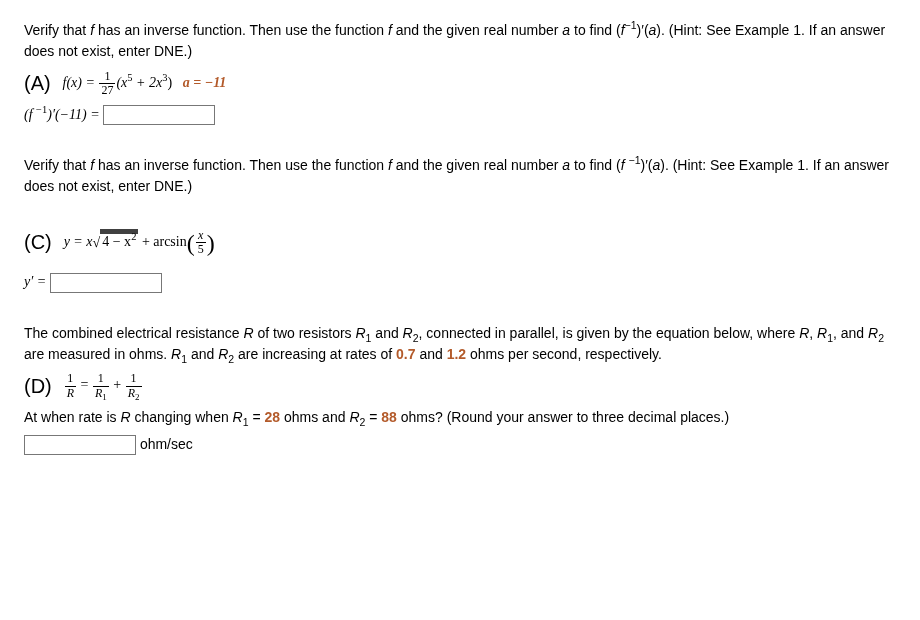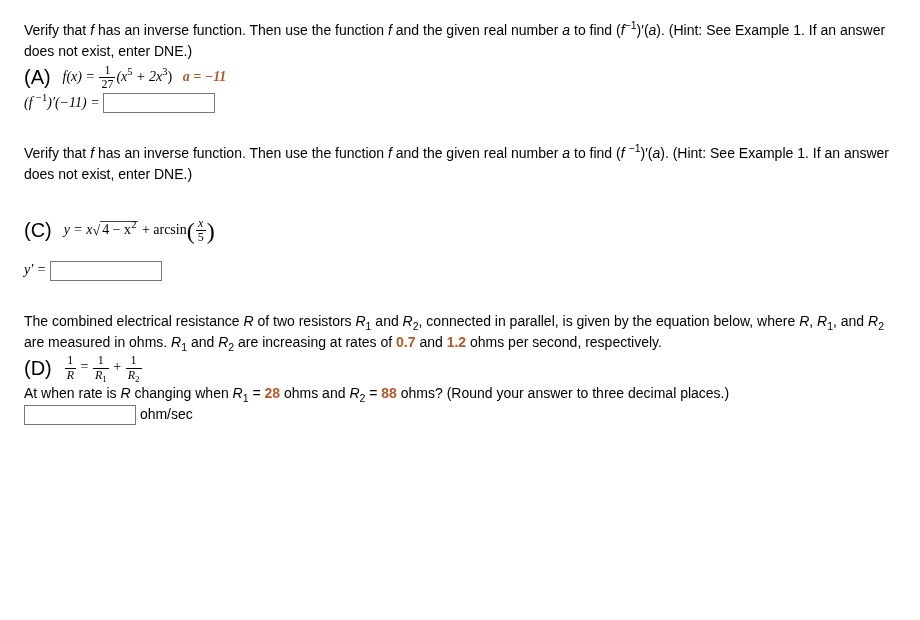--- a/index.html
+++ b/index.html
@@ -52,28 +52,29 @@
   .ans-input {
     display: inline-block;
     width: 110px;
     height: 18px;
     border: 1px solid #777;
     background: #fff;
     vertical-align: middle;
   }
   .redish { color: #b35a2a; font-weight: bold; }
   .row {
+    margin-top: 6px;
   }
   .sqrt-sym {
     font-style: normal;
     position: relative;
     top: 1px;
   }
   .sqrt-body {
-    border-top: 1px solid #404040;
+    border-top: 5px solid #404040;
     padding: 0 2px;
   }
 </style>
 </head>
 <body>
 
 <div class="problem">
   <div>
     <span>Verify that </span><span class="fvar">f</span><span> has an inverse function. Then use the function </span><span class="fvar">f</span><span> and the given real number </span><span class="fvar">a</span><span> to find (</span><span class="fvar">f</span><sup>−1</sup><span>)′(</span><span class="fvar">a</span><span>). (</span><span class="hint">Hint:</span><span> See Example 1. If an answer does not exist, enter DNE.)</span>
   </div>

